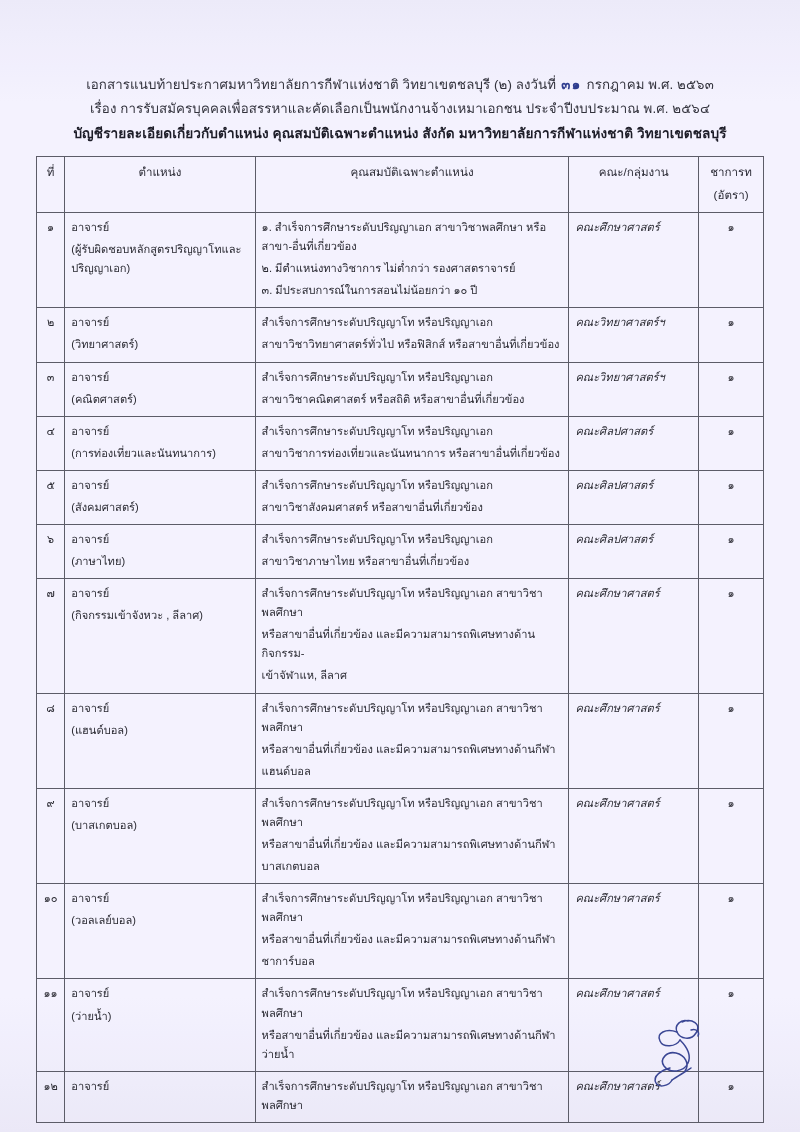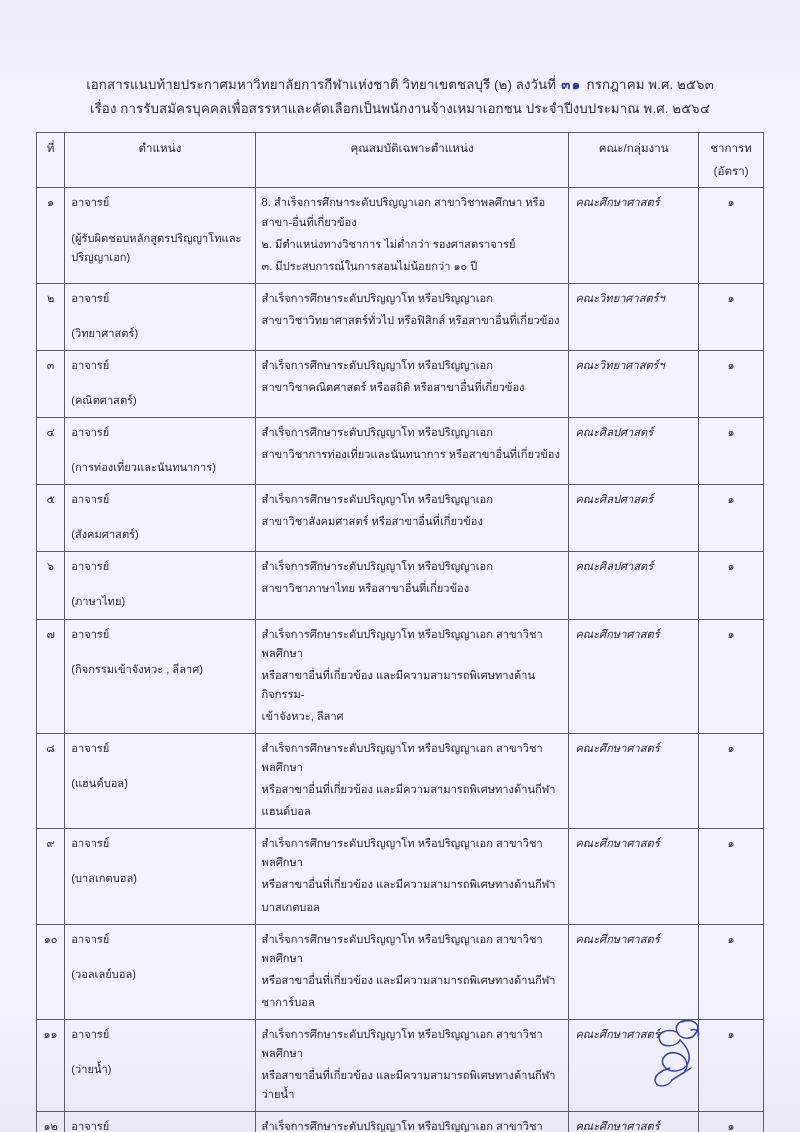--- a/index.html
+++ b/index.html
@@ -105,21 +105,21 @@
   .grp-row td {
     text-align: center;
     padding: 4px 0 6px 0;
     font-size: 11.6px;
   }
   .lineblk { display: block; }
   .lineblk + .lineblk { margin-top: 3px; }
 
   
   .pos-title { display: block; }
-  .pos-sub   { display: block; margin-top: 16px; }
+  .pos-sub   { display: block; margin-top: 3px; }
 
   
   .signature {
     position: absolute;
     left: 636px;
     top: 1016px;
     width: 90px;
     height: 80px;
     z-index: 3;
     pointer-events: none;
@@ -129,20 +129,21 @@
 <body>
 
 <div class="page">
   <div class="sheet">
 
     <div class="doc-head">
       <div class="hline line1">
         <span>เอกสารแนบท้ายประกาศมหาวิทยาลัยการกีฬาแห่งชาติ วิทยาเขตชลบุรี (๒) ลงวันที่</span><span class="ink">๓๑</span><span>กรกฎาคม พ.ศ. ๒๕๖๓</span>
       </div>
       <div class="hline line2">เรื่อง การรับสมัครบุคคลเพื่อสรรหาและคัดเลือกเป็นพนักงานจ้างเหมาเอกชน ประจำปีงบประมาณ พ.ศ. ๒๕๖๔</div>
+      <div class="hline line3">บัญชีรายละเอียดเกี่ยวกับตำแหน่ง คุณสมบัติเฉพาะตำแหน่ง สังกัด มหาวิทยาลัยการกีฬาแห่งชาติ วิทยาเขตชลบุรี</div>
     </div>
 
     <div class="tbl-wrap">
       <table class="sheet-tbl">
         <colgroup>
           <col class="c-no">
             <col class="c-pos">
             <col class="c-qual">
             <col class="c-fac">
             <col class="c-cnt">
@@ -160,21 +161,21 @@
           </tr>
         </thead>
         <tbody id="tbody">
         <tr>
               <td class="no">๑</td>
               <td class="pos">
                 <span class="pos-title">อาจารย์</span>
                 <span class="pos-sub">(ผู้รับผิดชอบหลักสูตรปริญญาโทและปริญญาเอก)</span>
               </td>
               <td class="qual">
-                <span class="lineblk">8. สำเร็จการศึกษาระดับปริญญาเอก  สาขาวิชาพลศึกษา หรือสาขา-อื่นที่เกี่ยวข้อง</span>
+                <span class="lineblk">๑. สำเร็จการศึกษาระดับปริญญาเอก  สาขาวิชาพลศึกษา หรือสาขา-อื่นที่เกี่ยวข้อง</span>
                 <span class="lineblk">๒. มีตำแหน่งทางวิชาการ ไม่ต่ำกว่า รองศาสตราจารย์</span>
                 <span class="lineblk">๓. มีประสบการณ์ในการสอนไม่น้อยกว่า ๑๐ ปี</span>
               </td>
               <td class="fac">คณะศึกษาศาสตร์</td>
               <td class="cnt">๑</td>
             </tr>
             <tr>
               <td class="no">๒</td>
               <td class="pos">
                 <span class="pos-title">อาจารย์</span>
@@ -241,21 +242,21 @@
             </tr>
             <tr>
               <td class="no">๗</td>
               <td class="pos">
                 <span class="pos-title">อาจารย์</span>
                 <span class="pos-sub">(กิจกรรมเข้าจังหวะ , ลีลาศ)</span>
               </td>
               <td class="qual">
                 <span class="lineblk">สำเร็จการศึกษาระดับปริญญาโท หรือปริญญาเอก สาขาวิชาพลศึกษา</span>
                 <span class="lineblk">หรือสาขาอื่นที่เกี่ยวข้อง และมีความสามารถพิเศษทางด้านกิจกรรม-</span>
-                <span class="lineblk">เข้าจังหวะ, ลีลาศ</span>
+                <span class="lineblk">เข้าจัฬาแห, ลีลาศ</span>
               </td>
               <td class="fac">คณะศึกษาศาสตร์</td>
               <td class="cnt">๑</td>
             </tr>
             <tr>
               <td class="no">๘</td>
               <td class="pos">
                 <span class="pos-title">อาจารย์</span>
                 <span class="pos-sub">(แฮนด์บอล)</span>
               </td>

